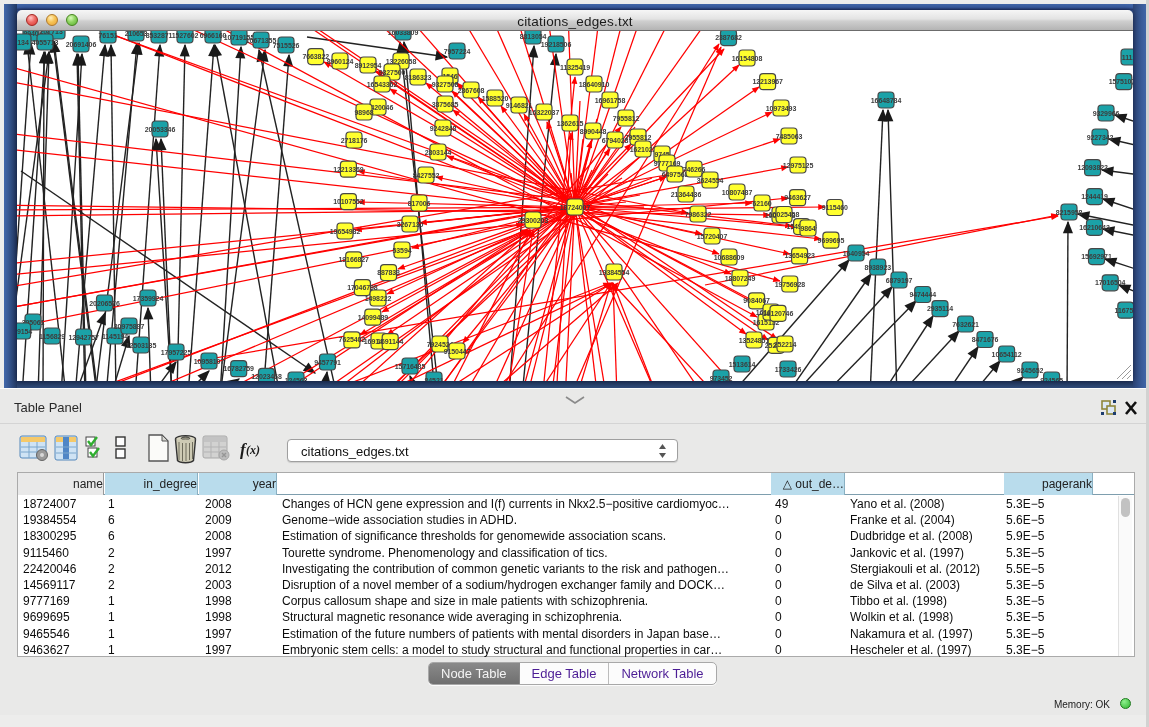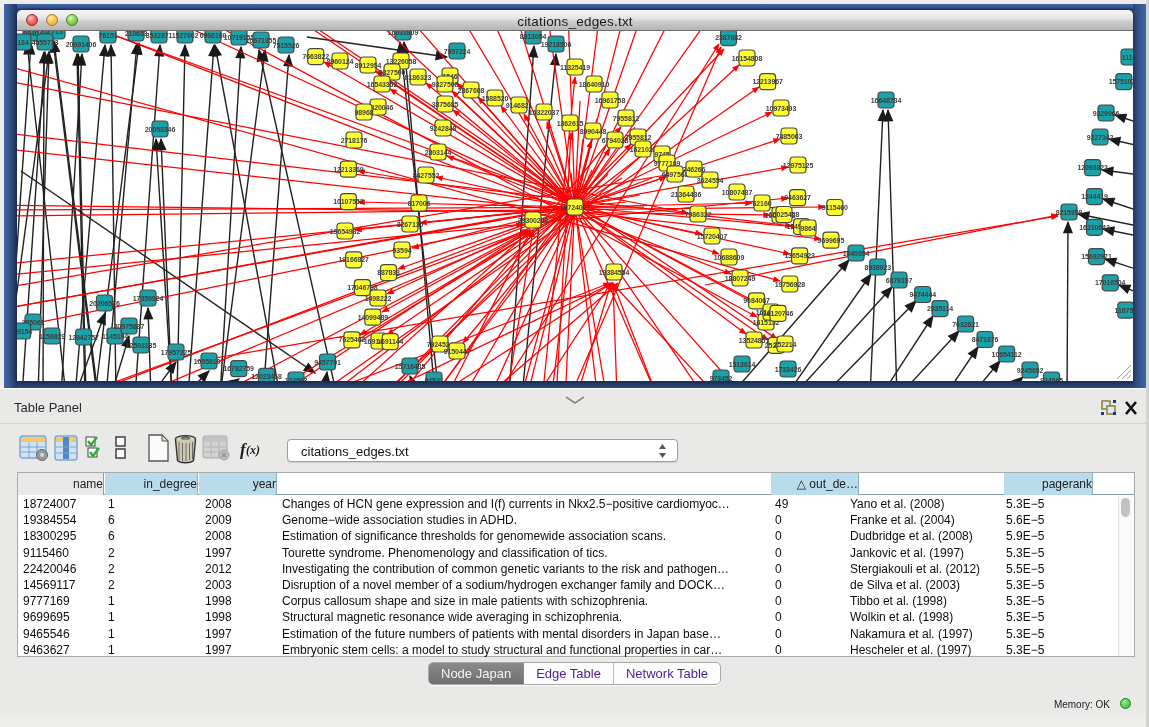--- a/index.html
+++ b/index.html
@@ -897,21 +897,21 @@
     <svg width="9" height="14" style="position:absolute;right:10px;top:4px" viewBox="0 0 9 14">
       <path d="M4.5 0 L8 5 H1 z" fill="#555"></path>
         <path d="M4.5 14 L8 9 H1 z" fill="#555"></path>
     </svg>
   </div>
   <div class="tblk">
     <div class="thead">
       <div class="th" style="left:0;width:86px;background:#e9e9e9;border-right:1px solid #999">name</div>
       <div class="th" style="left:87px;width:93px;background:#b9dcec">in_degree</div>
       <div class="th" style="left:181px;width:78px;background:#b9dcec">year</div>
-      <div class="th" style="left:753px;width:88px;background:#b9dcec">△ out_de…</div>
+      <div class="th" style="left:753px;width:74px;background:#b9dcec">△ out_de…</div>
       <div class="th" style="left:986px;width:89px;background:#b9dcec;border-right:1px solid #8ab0c2">pagerank</div>
     </div>
     <div class="rows">
         <div class="tr">
           <div class="c0">18724007</div>
           <div class="c1">1</div>
           <div class="c2">2008</div>
           <div class="c3">Changes of HCN gene expression and I(f) currents in Nkx2.5−positive cardiomyoc…</div>
           <div class="c4">49</div>
           <div class="c5">Yano et al. (2008)</div>
@@ -997,20 +997,20 @@
           <div class="c4">0</div>
           <div class="c5">Hescheler et al. (1997)</div>
           <div class="c6">5.3E−5</div>
         </div>
       </div>
     <div class="vscroll">
         <div class="vthumb"></div>
       </div>
   </div>
   <div class="seg">
-    <div class="on">Node Japan</div>
+    <div class="on">Node Table</div>
       <div>Edge Table</div>
       <div class="last">Network Table</div>
   </div>
   <div class="mem">Memory: OK</div>
   <div class="dot"></div>
 </div>
 <div class="edge-r"></div>
 
 </body></html>

